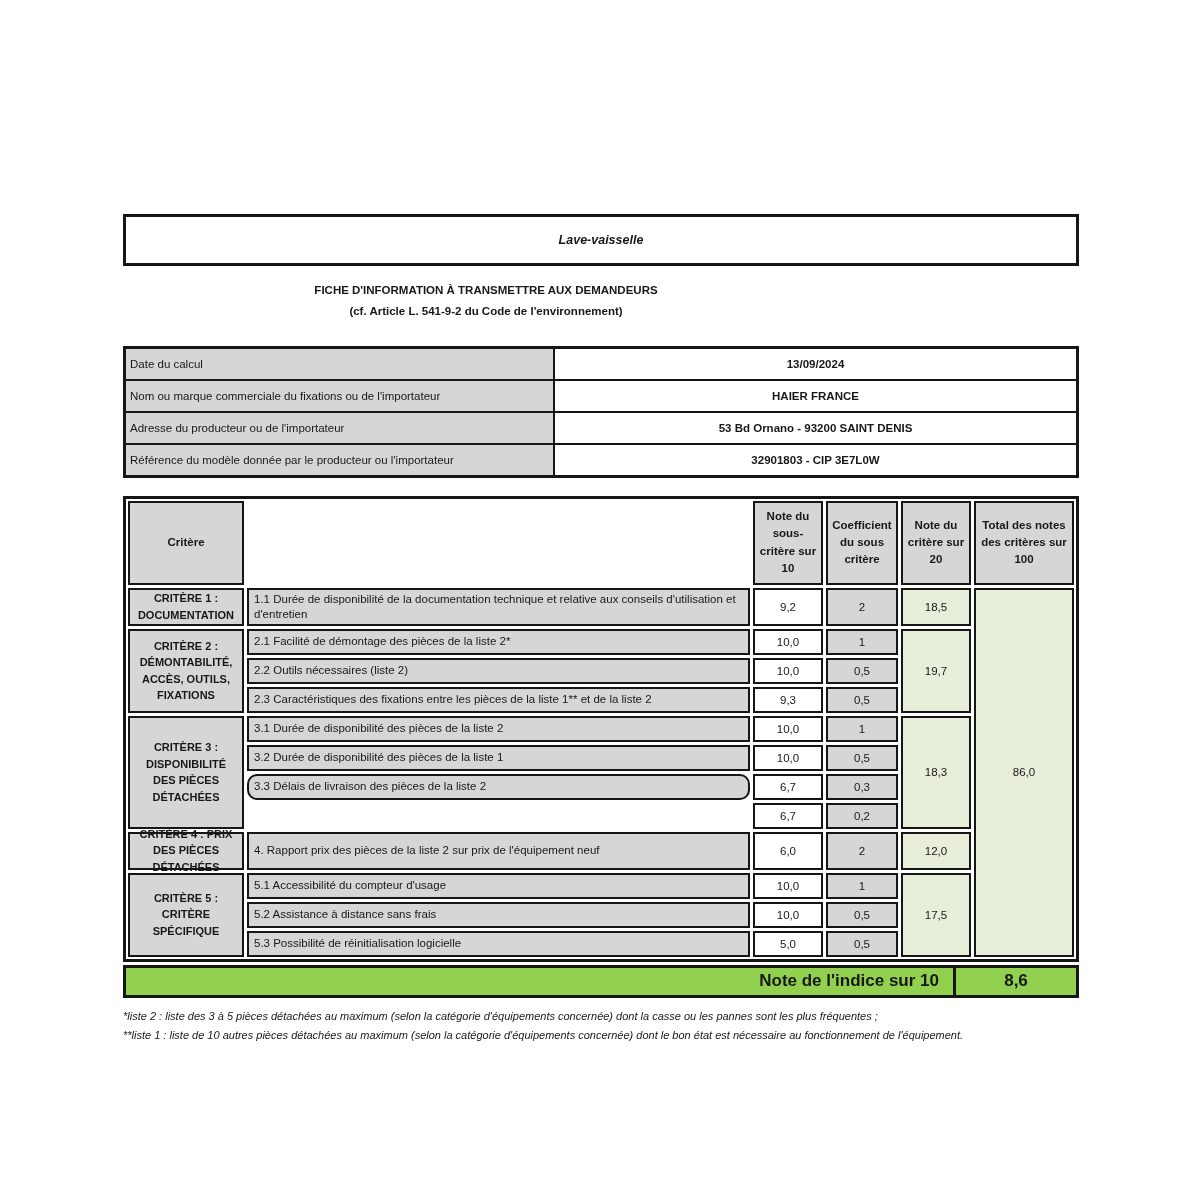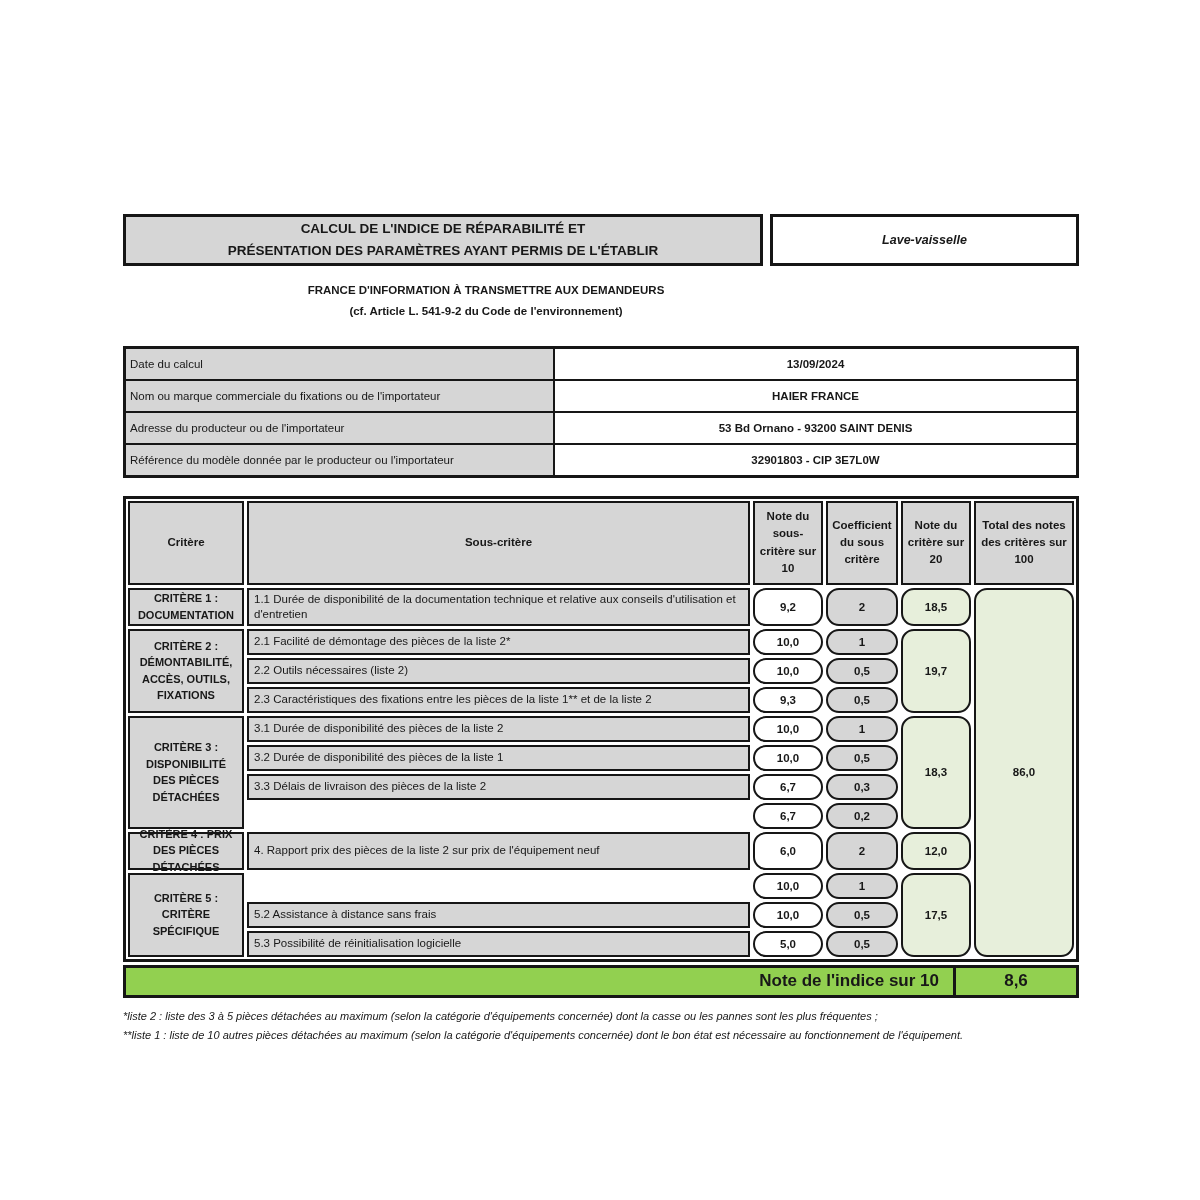--- a/index.html
+++ b/index.html
@@ -46,21 +46,21 @@
     border:3px solid var(--border); background:#fff;
   }
   .cell { border:2px solid var(--border); box-sizing:border-box;
     display:flex; align-items:center; justify-content:center;
     font-size:11.5px; text-align:center; }
   .cell.grey   { background:var(--grey); }
   .cell.lgreen { background:var(--lgreen); }
   .cell.head   { font-weight:bold; padding:2px 3px; line-height:1.5; }
   .cell.crit   { font-weight:bold; font-size:11px; padding:2px 4px; line-height:1.5; }
   .cell.sous   { justify-content:flex-start; text-align:left; padding:1px 5px; line-height:1.3; }
-  .cell.val    { font-weight:bold;border-radius:13px; }
+  .cell.val    { font-weight:normal; }
 
   
   .score-bar {
     margin-top:3px; width:956px; height:33px; box-sizing:border-box;
     border:3px solid var(--border); background:var(--green);
     display:flex; align-items:stretch;
   }
   .score-label { flex:1; display:flex; align-items:center; justify-content:flex-end;
     padding-right:14px; font-weight:bold; font-size:17px; }
   .score-value { width:120px; border-left:3px solid var(--border);
@@ -70,31 +70,27 @@
   
   .footnotes { margin-top:9px; font-size:11px; font-style:italic;
     font-weight:500; line-height:1.8; }
 </style>
 </head>
 <body>
 
 <div class="doc">
 
   <div class="title-row">
-    <div class="title-box">
-      <div>CALCUL DE L'INDICE DE RÉPARABILITÉ ET</div>
-      <div>PRÉSENTATION DES PARAMÈTRES AYANT PERMIS DE L'ÉTABLIR</div>
-    </div>
     <div class="product-box">
       <span>Lave-vaisselle</span>
     </div>
   </div>
 
   <div class="subtitle">
-    <div>FRANCE D'INFORMATION À TRANSMETTRE AUX DEMANDEURS</div>
+    <div>FICHE D'INFORMATION À TRANSMETTRE AUX DEMANDEURS</div>
     <div>(cf. Article L. 541-9-2 du Code de l'environnement)</div>
   </div>
 
   <table class="info-table">
     <tbody id="info-body">
         <tr>
           <td class="info-label">Date du calcul</td>
           <td class="info-value">13/09/2024</td>
         </tr>
         <tr>
@@ -107,21 +103,20 @@
         </tr>
         <tr>
           <td class="info-label">Référence du modèle donnée par le producteur ou l'importateur</td>
           <td class="info-value">32901803 - CIP 3E7L0W</td>
         </tr>
       </tbody>
   </table>
 
   <div class="ctable" id="criteria-grid" style="grid-template-rows: 84px 38px 26px 26px 26px 26px 26px 26px 26px 38px 26px 26px 26px;">
       <div class="cell grey head" style="grid-area: 1 / 1;">Critère</div>
-      <div class="cell grey head" style="grid-area: 1 / 2;">Sous-critère</div>
       <div class="cell grey head" style="grid-area: 1 / 3;">Note du sous-critère sur 10</div>
       <div class="cell grey head" style="grid-area: 1 / 4;">Coefficient du sous critère</div>
       <div class="cell grey head" style="grid-area: 1 / 5;">Note du critère sur 20</div>
       <div class="cell grey head" style="grid-area: 1 / 6;">Total des notes des critères sur 100</div>
       <div class="cell grey crit" style="grid-area: 2 / 1 / span 1;">CRITÈRE 1 : DOCUMENTATION</div>
       <div class="cell grey sous" style="grid-area: 2 / 2;">1.1 Durée de disponibilité de la documentation technique et relative aux conseils d'utilisation et d'entretien</div>
       <div class="cell val" style="grid-area: 2 / 3;">9,2</div>
       <div class="cell grey val" style="grid-area: 2 / 4;">2</div>
       <div class="cell lgreen val" style="grid-area: 2 / 5 / span 1;">18,5</div>
       <div class="cell grey crit" style="grid-area: 3 / 1 / span 3;">CRITÈRE 2 : DÉMONTABILITÉ, ACCÈS, OUTILS, FIXATIONS</div>
@@ -135,33 +130,34 @@
       <div class="cell val" style="grid-area: 5 / 3;">9,3</div>
       <div class="cell grey val" style="grid-area: 5 / 4;">0,5</div>
       <div class="cell lgreen val" style="grid-area: 3 / 5 / span 3;">19,7</div>
       <div class="cell grey crit" style="grid-area: 6 / 1 / span 4;">CRITÈRE 3 : DISPONIBILITÉ DES PIÈCES DÉTACHÉES</div>
       <div class="cell grey sous" style="grid-area: 6 / 2;">3.1 Durée de disponibilité des pièces de la liste 2</div>
       <div class="cell val" style="grid-area: 6 / 3;">10,0</div>
       <div class="cell grey val" style="grid-area: 6 / 4;">1</div>
       <div class="cell grey sous" style="grid-area: 7 / 2;">3.2 Durée de disponibilité des pièces de la liste 1</div>
       <div class="cell val" style="grid-area: 7 / 3;">10,0</div>
       <div class="cell grey val" style="grid-area: 7 / 4;">0,5</div>
-      <div class="cell grey sous" style="grid-area: 8 / 2;">3.3 Délais de livraison des pièces de la liste 2</div>
+      <div class="cell grey sous" style="grid-area: 8 / 2; border-radius: 10px;">3.3 Délais de livraison des pièces de la liste 2</div>
       <div class="cell val" style="grid-area: 8 / 3;">6,7</div>
       <div class="cell grey val" style="grid-area: 8 / 4;">0,3</div>
       <div class="cell grey sous" style="grid-area: 9 / 2; margin-top: 45px;">3.4 Délais de livraison des pièces de la liste 1</div>
       <div class="cell val" style="grid-area: 9 / 3;">6,7</div>
       <div class="cell grey val" style="grid-area: 9 / 4;">0,2</div>
       <div class="cell lgreen val" style="grid-area: 6 / 5 / span 4;">18,3</div>
       <div class="cell grey crit" style="grid-area: 10 / 1 / span 1;">CRITÈRE 4 : PRIX DES PIÈCES DÉTACHÉES</div>
       <div class="cell grey sous" style="grid-area: 10 / 2;">4. Rapport prix des pièces de la liste 2 sur prix de l'équipement neuf</div>
       <div class="cell val" style="grid-area: 10 / 3;">6,0</div>
       <div class="cell grey val" style="grid-area: 10 / 4;">2</div>
       <div class="cell lgreen val" style="grid-area: 10 / 5 / span 1;">12,0</div>
       <div class="cell grey crit" style="grid-area: 11 / 1 / span 3;">CRITÈRE 5 : CRITÈRE SPÉCIFIQUE</div>
+      <div class="cell grey sous" style="grid-area: 11 / 2;">5.1 Accessibilité du compteur d'usage</div>
       <div class="cell val" style="grid-area: 11 / 3;">10,0</div>
       <div class="cell grey val" style="grid-area: 11 / 4;">1</div>
       <div class="cell grey sous" style="grid-area: 12 / 2;">5.2 Assistance à distance sans frais</div>
       <div class="cell val" style="grid-area: 12 / 3;">10,0</div>
       <div class="cell grey val" style="grid-area: 12 / 4;">0,5</div>
       <div class="cell grey sous" style="grid-area: 13 / 2;">5.3 Possibilité de réinitialisation logicielle</div>
       <div class="cell val" style="grid-area: 13 / 3;">5,0</div>
       <div class="cell grey val" style="grid-area: 13 / 4;">0,5</div>
       <div class="cell lgreen val" style="grid-area: 11 / 5 / span 3;">17,5</div>
       <div class="cell lgreen val" style="grid-area: 2 / 6 / span 12;">86,0</div>

